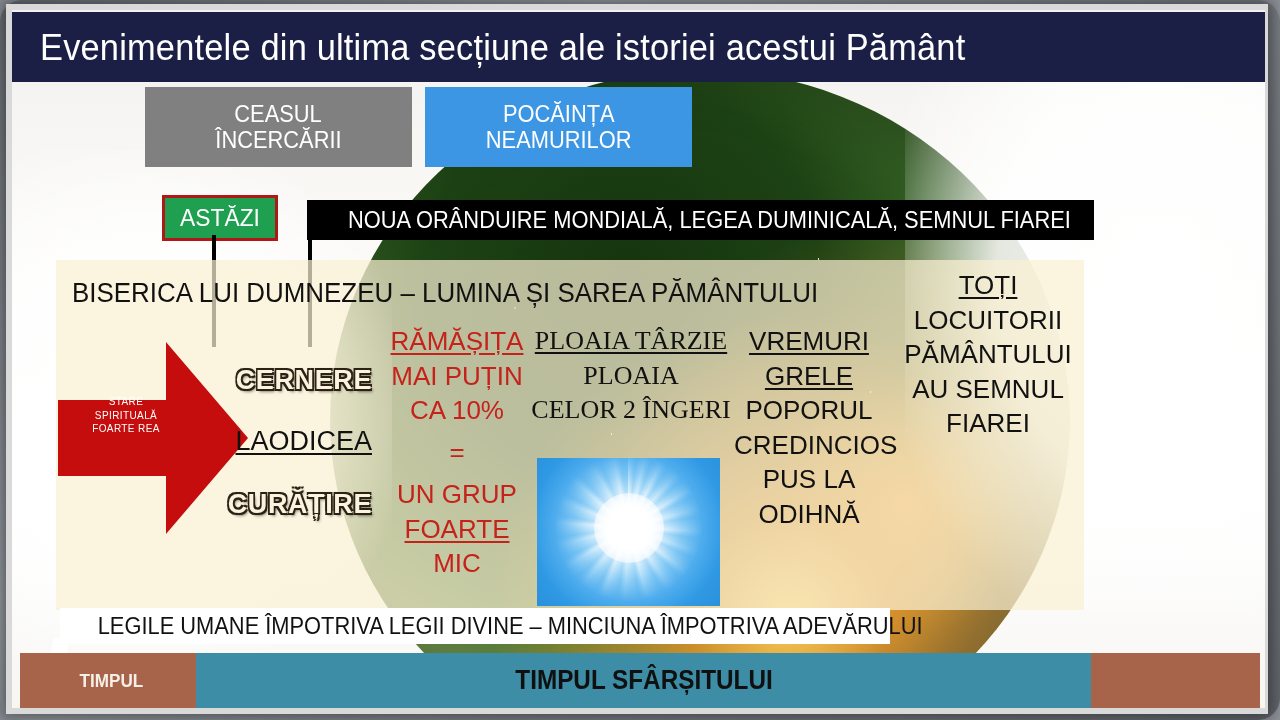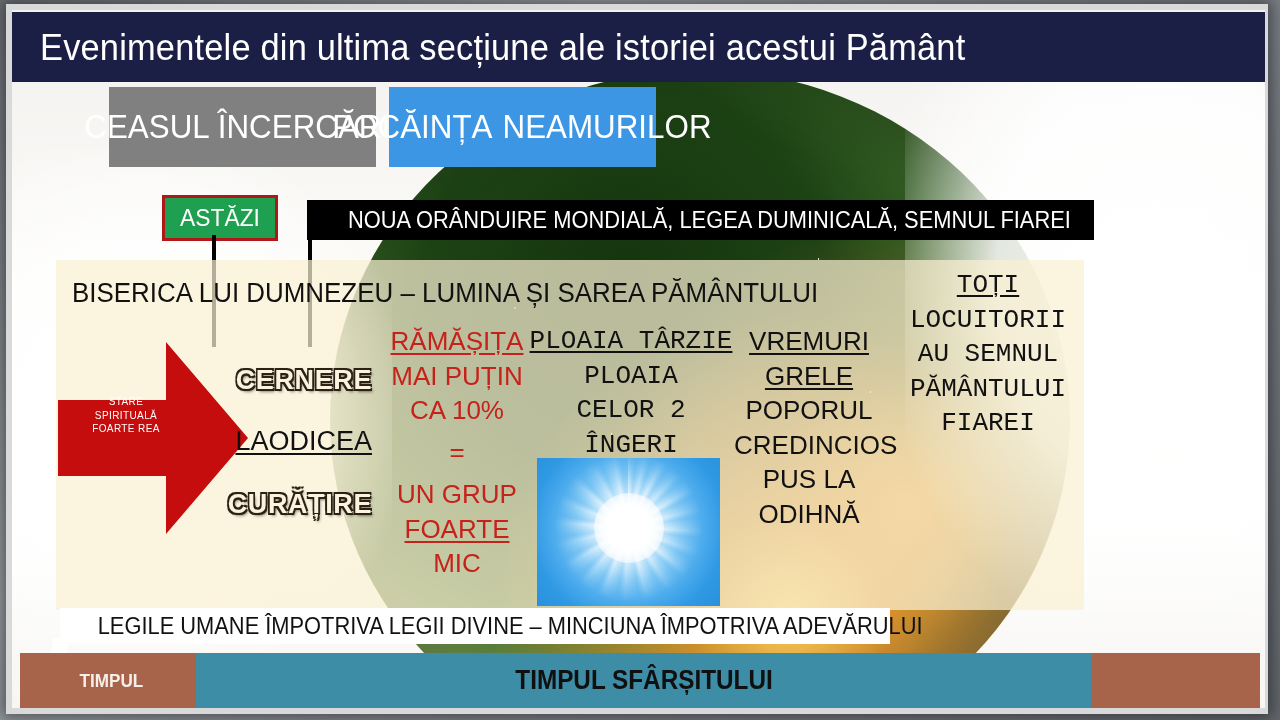--- a/index.html
+++ b/index.html
@@ -4,20 +4,21 @@
 <style>
   html,body{margin:0;padding:0;}
   body{
     width:1280px;height:720px;overflow:hidden;
     font-family:"Liberation Sans",sans-serif;
     background:#8e9299;
   }
   #slide-root{
     position:relative;width:1280px;height:720px;
     background:linear-gradient(135deg,#6e7278 0%,#9aa0a6 30%,#7d8288 60%,#63676d 100%);
+    border-radius:22px;
   }
   
   .frame-shadow{
     position:absolute;left:6px;top:4px;width:1262px;height:710px;
     background:#d9d9d9;
     box-shadow:0 0 14px 4px rgba(0,0,0,.45);
   }
   .slide{
     position:absolute;left:12px;top:10px;width:1253px;height:698px;
     background:#ffffff;
@@ -72,23 +73,24 @@
     display:flex;align-items:center;
   }
   .title-text{
     color:#fff;font-size:37px;line-height:1;letter-spacing:.2px;
     margin-left:28px;font-weight:400;
     font-family:"Liberation Sans Narrow","Liberation Sans",sans-serif;
     transform:scaleX(.93);transform-origin:left center;white-space:nowrap;
   }
   
   .phase-box{
-    position:absolute;display:flex;align-items:center;justify-content:center;
-    color:#fff;font-size:33px;line-height:1.13;text-align:center;
-    font-family:"Liberation Sans Narrow","Liberation Sans",sans-serif;
+    position:absolute;display:flex;flex-direction:column;align-items:center;justify-content:center;
+    color:#fff;font-size:23px;line-height:1.13;text-align:center;
+    font-family:"Liberation Sans Narrow","Liberation Sans",sans-serif;
+    margin-left:36px;
   }
   .phase-gray{left:97px;top:77px;width:267px;height:80px;background:#808080;}
   .phase-blue{left:377px;top:77px;width:267px;height:80px;background:#3c96e3;}
   .phase-box span{display:block;transform:scaleX(.95);}
   
   .astazi-box{
     position:absolute;left:150px;top:185px;width:110px;height:40px;
     background:#1fa050;border:3px solid #b01717;
     display:flex;align-items:center;justify-content:center;
     color:#fff;font-size:24px;
@@ -154,21 +156,21 @@
     position:absolute;left:374px;top:314px;width:142px;text-align:center;
     color:#c5221b;font-size:26px;line-height:1.33;
     font-family:"Liberation Sans Narrow","Liberation Sans",sans-serif;
   }
   .col-red .u{text-decoration:underline;text-underline-offset:3px;}
   .col-red .eq{font-size:26px;line-height:1.9;}
   
   .col-b2{
     position:absolute;left:516px;top:314px;width:206px;text-align:center;
     color:#111;font-size:26px;line-height:1.33;
-    font-family:Liberation Mono, monospace;
+    font-family:Liberation Serif, serif;
   }
   .col-b2 .u{text-decoration:underline;text-underline-offset:3px;}
   .sun-img{
     position:absolute;left:525px;top:448px;width:183px;height:148px;
     background:
       radial-gradient(circle at 50% 47%, #ffffff 0%, #ffffff 11%, #eaf7ff 17%, #bfe4fb 27%, #7cc6f4 44%, #4daced 62%, #2f99e4 80%, #2b90dc 100%);
     overflow:hidden;
   }
   .sun-rays{
     position:absolute;left:0;top:0;width:100%;height:100%;
@@ -207,21 +209,21 @@
   .col-b3{
     position:absolute;left:722px;top:314px;width:150px;text-align:center;
     color:#111;font-size:26px;line-height:1.33;
     font-family:"Liberation Sans Narrow","Liberation Sans",sans-serif;
   }
   .col-b3 .u{text-decoration:underline;text-underline-offset:3px;}
   
   .col-right{
     position:absolute;left:878px;top:258px;width:196px;text-align:center;
     color:#111;font-size:26px;line-height:1.33;
-    font-family:Liberation Mono, monospace;
+    font-family:Liberation Sans, sans-serif;
   }
   .col-right .u{text-decoration:underline;text-underline-offset:3px;}
   
   .law-bar{
     position:absolute;left:48px;top:598px;width:830px;height:36px;
     background:#fff;display:flex;align-items:center;
   }
   .law-bar span{
     margin-left:16px;color:#111;font-size:23px;white-space:nowrap;
     font-family:"Liberation Sans Narrow","Liberation Sans",sans-serif;
@@ -328,22 +330,22 @@
       <div class="u">GRELE</div>
       <div>POPORUL</div>
       <div>CREDINCIOS</div>
       <div>PUS LA</div>
       <div>ODIHNĂ</div>
     </div>
 
     <div class="col-right">
       <div class="u">TOȚI</div>
       <div>LOCUITORII</div>
+      <div>PĂMÂNTULUI</div>
       <div>AU SEMNUL</div>
-      <div>PĂMÂNTULUI</div>
       <div>FIAREI</div>
     </div>
 
     <div class="law-bar">
       <span>LEGILE UMANE ÎMPOTRIVA LEGII DIVINE – MINCIUNA ÎMPOTRIVA ADEVĂRULUI</span>
     </div>
 
     <div class="tl-notch"></div>
     <div class="timeline">
       <div class="tl-seg tl-brown-left">

